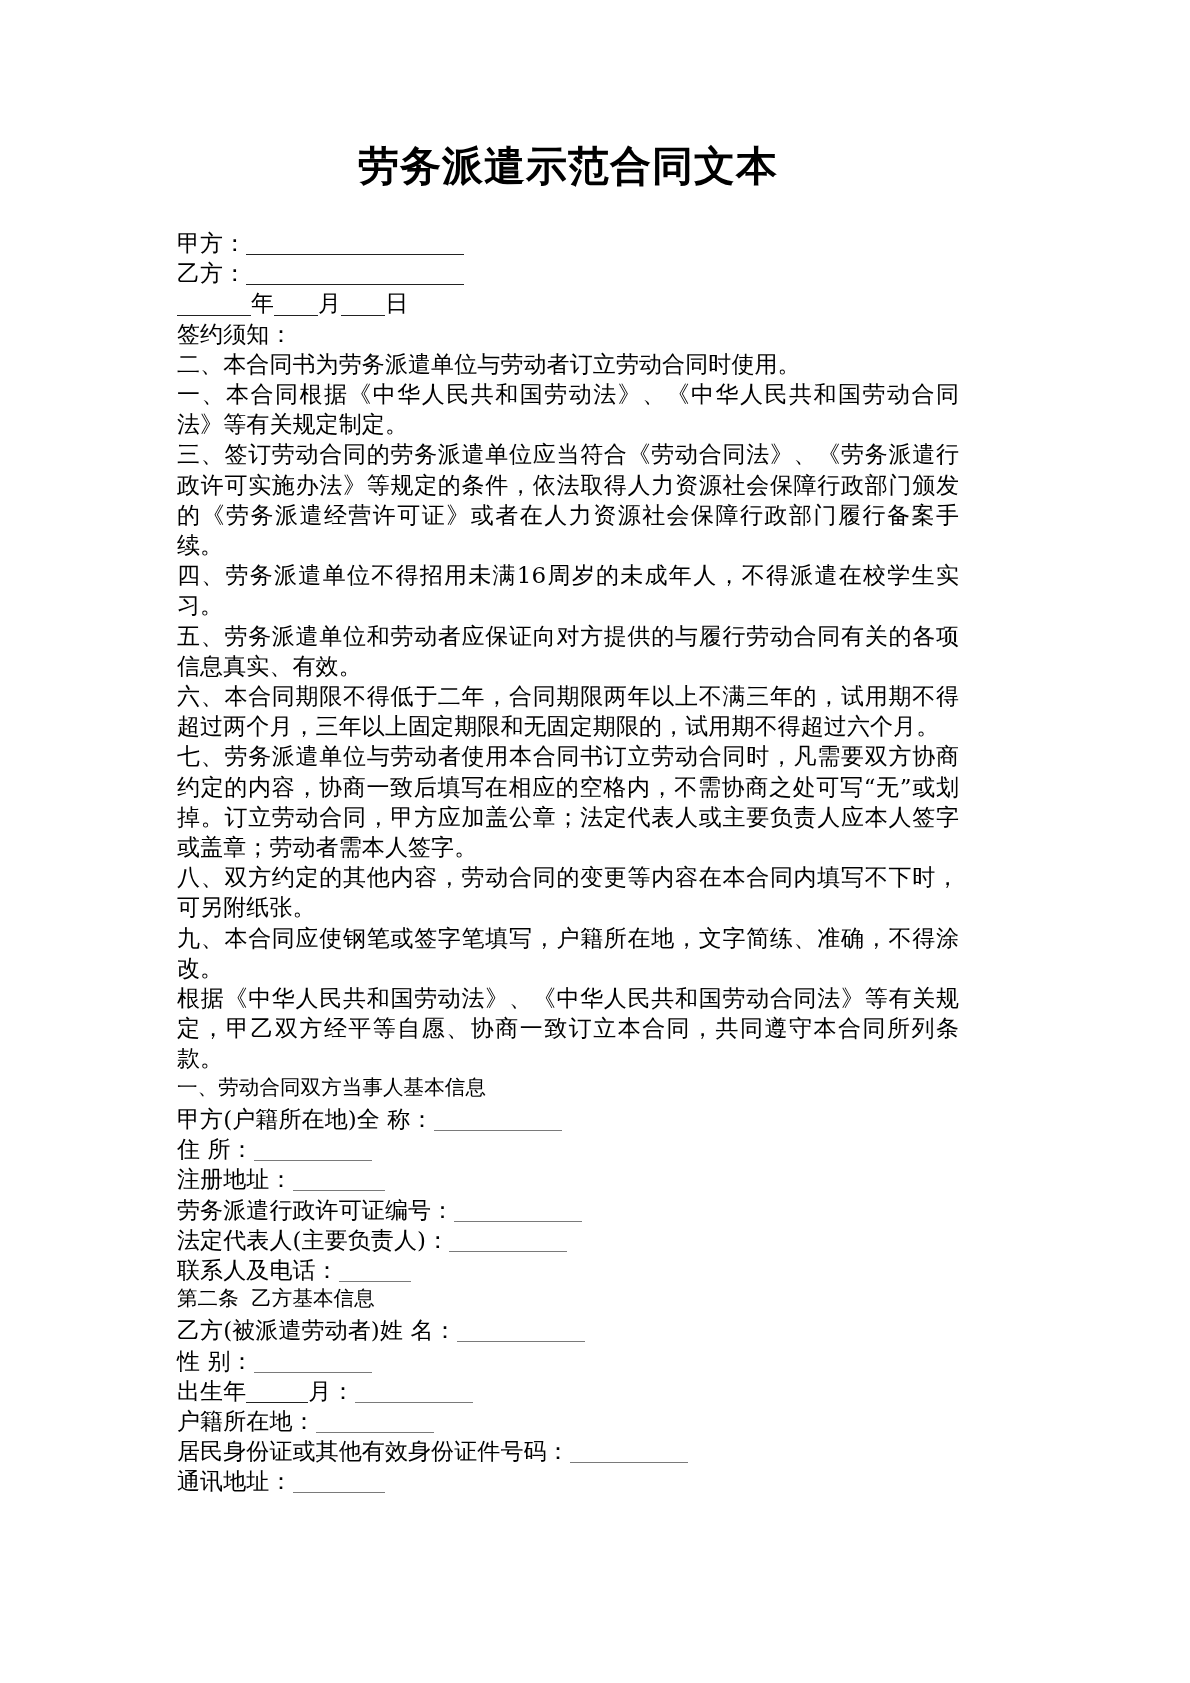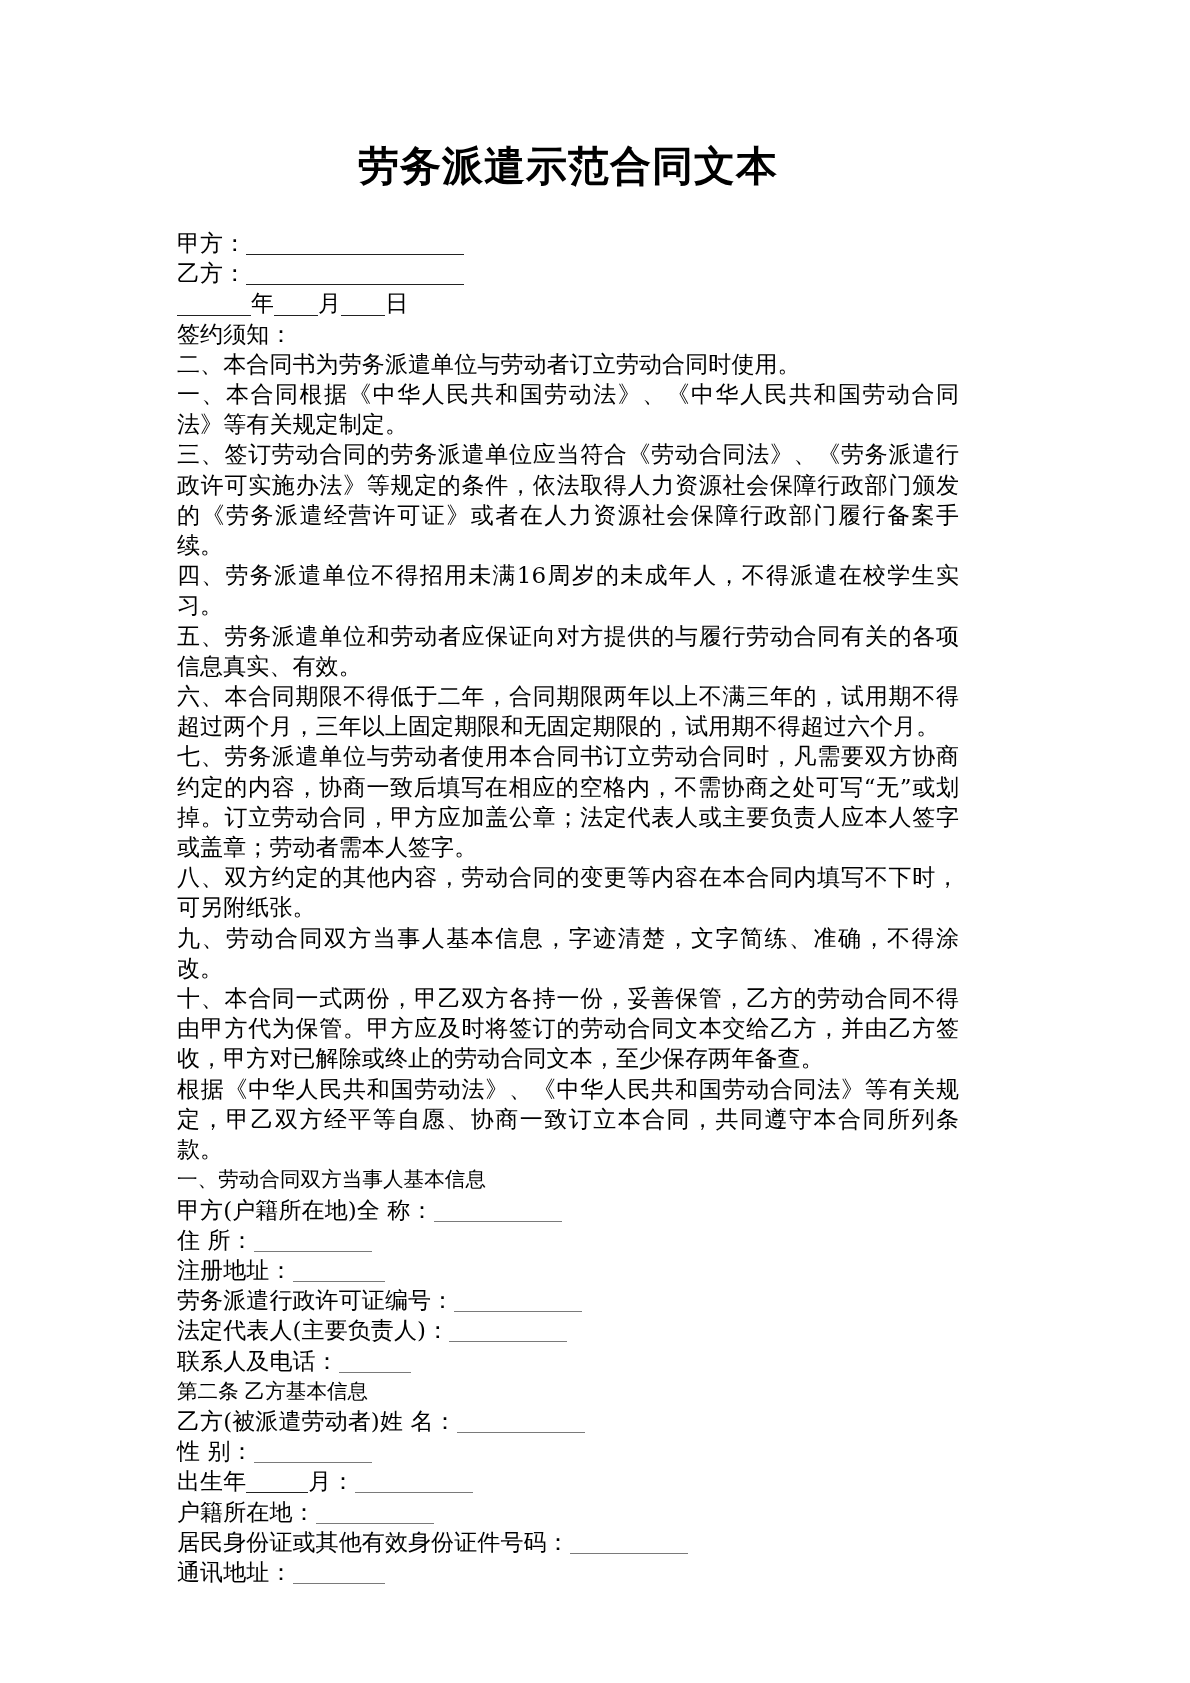--- a/index.html
+++ b/index.html
@@ -39,21 +39,21 @@
   .line {
     font-size: 23px;
     line-height: 30.2px;
     margin: 0;
     text-align: justify;
     text-justify: inter-ideograph;
     word-break: break-all;
     letter-spacing: 0.1px;
   }
   .line.head {
-    font-family: Liberation Sans, sans-serif;
+    font-family: Liberation Mono, monospace;
     font-size: 20.5px;
   }
   .line.sig {
     white-space: nowrap;
   }
   .line.field {
     white-space: nowrap;
   }
   
   .blank {
@@ -92,22 +92,21 @@
     <p class="line">签约须知：</p>
 
     <p class="line">二、本合同书为劳务派遣单位与劳动者订立劳动合同时使用。</p>
     <p class="line">一、本合同根据《中华人民共和国劳动法》、《中华人民共和国劳动合同法》等有关规定制定。</p>
     <p class="line">三、签订劳动合同的劳务派遣单位应当符合《劳动合同法》、《劳务派遣行政许可实施办法》等规定的条件，依法取得人力资源社会保障行政部门颁发的《劳务派遣经营许可证》或者在人力资源社会保障行政部门履行备案手续。</p>
     <p class="line">四、劳务派遣单位不得招用未满16周岁的未成年人，不得派遣在校学生实习。</p>
     <p class="line">五、劳务派遣单位和劳动者应保证向对方提供的与履行劳动合同有关的各项信息真实、有效。</p>
     <p class="line">六、本合同期限不得低于二年，合同期限两年以上不满三年的，试用期不得超过两个月，三年以上固定期限和无固定期限的，试用期不得超过六个月。</p>
     <p class="line">七、劳务派遣单位与劳动者使用本合同书订立劳动合同时，凡需要双方协商约定的内容，协商一致后填写在相应的空格内，不需协商之处可写“无”或划掉。订立劳动合同，甲方应加盖公章；法定代表人或主要负责人应本人签字或盖章；劳动者需本人签字。</p>
     <p class="line">八、双方约定的其他内容，劳动合同的变更等内容在本合同内填写不下时，可另附纸张。</p>
-    <p class="line">九、劳动合同双方当事人基本信息，字迹清楚，文字简练、准确，不得涂改。</p>
-    <p class="line">十、本合同一式两份，甲乙双方各持一份，妥善保管，乙方的劳动合同不得由甲方代为保管。甲方应及时将签订的劳动合同文本交给乙方，并由乙方签收，甲方对已解除或终止的劳动合同文本，至少保存两年备查。</p>
+    <p class="line">九、本合同应使钢笔或签字笔填写，户籍所在地，文字简练、准确，不得涂改。</p>
 
     <p class="line">根据《中华人民共和国劳动法》、《中华人民共和国劳动合同法》等有关规定，甲乙双方经平等自愿、协商一致订立本合同，共同遵守本合同所列条款。</p>
 
     <p class="line head">一、劳动合同双方当事人基本信息</p>
 
     <p class="line field"><span>甲方(户籍所在地)全 称：</span><span class="blank b-xl"></span></p>
     <p class="line field"><span>住 所：</span><span class="blank b-l"></span></p>
     <p class="line field"><span>注册地址：</span><span class="blank b-m"></span></p>
     <p class="line field"><span>劳务派遣行政许可证编号：</span><span class="blank b-xl"></span></p>
     <p class="line field"><span>法定代表人(主要负责人)：</span><span class="blank b-l"></span></p>

